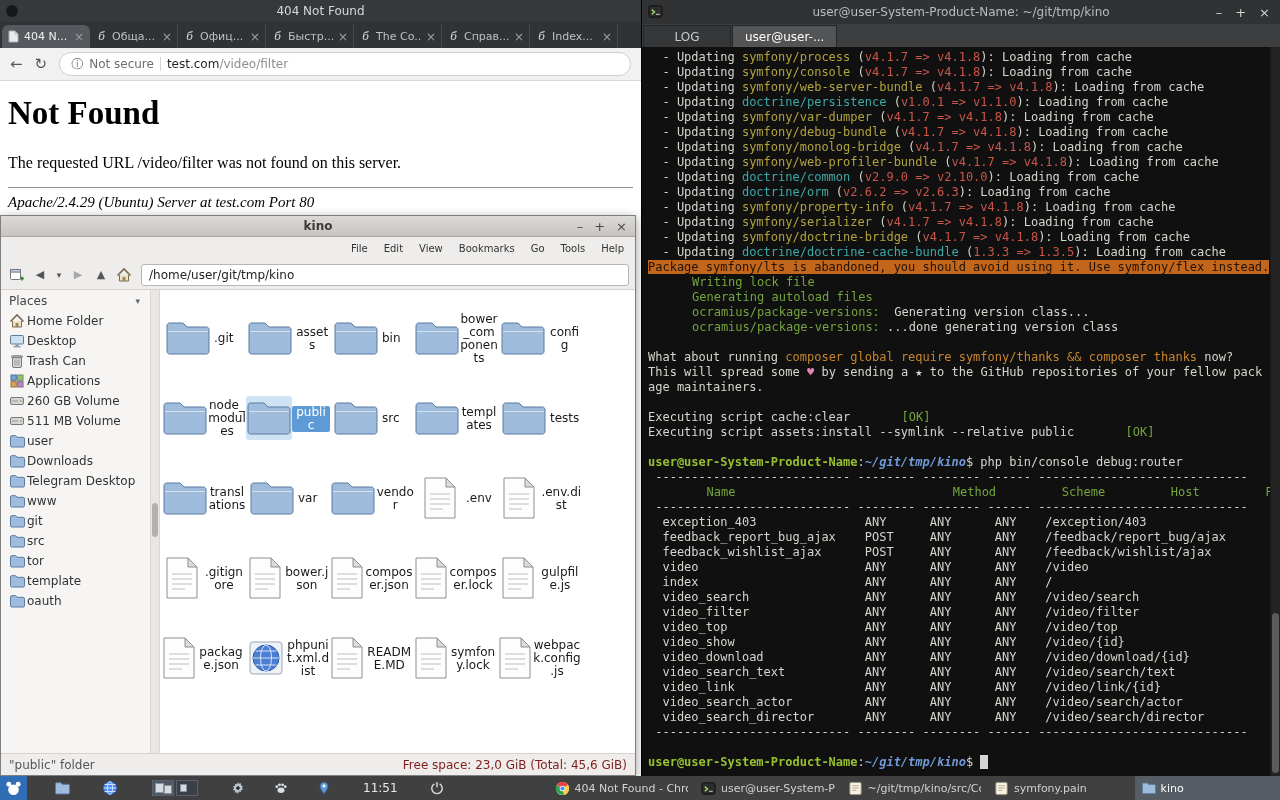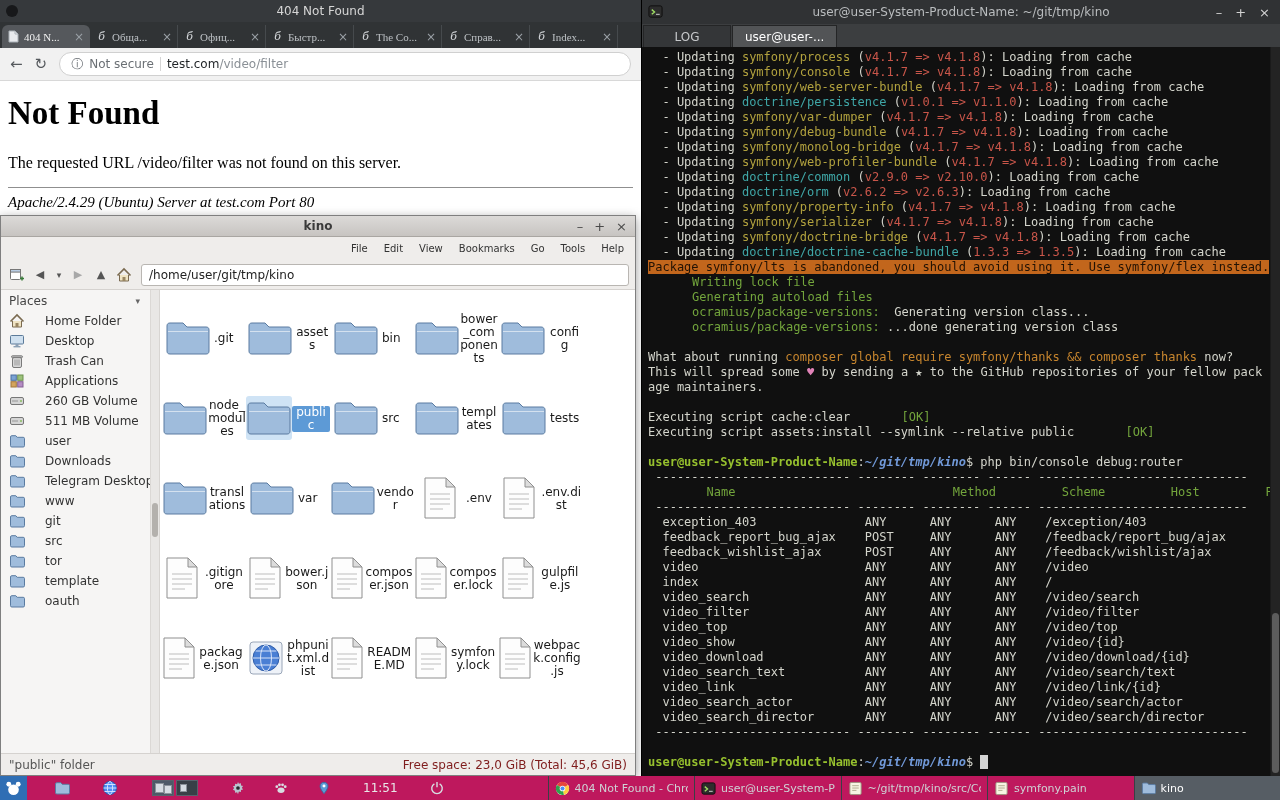--- a/index.html
+++ b/index.html
@@ -8,21 +8,21 @@
   .desktop{position:relative;width:1280px;height:800px;background:#6b6e71;}
 
   
   .browser{position:absolute;left:0;top:0;width:641px;height:776px;background:#fff;}
   .b-titlebar{height:22px;background:#36393c;color:#d6d6d6;font-size:12px;display:flex;align-items:center;position:relative;}
   .b-winicon{width:12px;height:12px;border-radius:50%;background:#17181a;margin-left:6px;z-index:1;}
   .b-title{position:absolute;left:0;right:0;text-align:center;}
   .b-tabstrip{height:26px;background:#303335;display:flex;align-items:flex-end;padding-left:2px;}
   .btab{width:88px;height:23px;display:flex;align-items:center;gap:4px;padding:0 5px;font-size:11px;color:#bcc0c4;border-right:1px solid #464a4d;}
   .btab.active{background:#55585c;color:#f1f1f1;border-radius:6px 6px 0 0;border-right:1px solid transparent;}
-  .btab-label{flex:1;white-space:nowrap;overflow:hidden;font-family:Liberation Serif, serif;}
+  .btab-label{flex:1;white-space:nowrap;overflow:hidden;}
   .btab-close{font-size:12px;color:#9aa0a6;}
   .bfav{width:13px;height:13px;display:flex;align-items:center;justify-content:center;flex:none;}
   .bchar{font-family:"DejaVu Serif",serif;font-style:italic;font-size:11px;color:#d3d6d9;}
   .b-toolbar{height:33px;background:#f1f1f1;border-bottom:1px solid #d8d8d8;display:flex;align-items:center;padding:0 10px;gap:12px;}
   .nav-ic{color:#55595d;font-size:15px;line-height:1;}
   .omnibox{flex:1;height:24px;background:#fff;border:1px solid #d0d0d0;border-radius:13px;display:flex;align-items:center;padding:0 11px;font-size:12px;gap:6px;}
   .sec-ic{color:#6a6f74;font-size:12px;}
   .sec{color:#6a6f74;}
   .ob-sep{width:1px;height:14px;background:#d5d5d5;}
   .url-host{color:#1f2326;}
@@ -67,35 +67,35 @@
   .fm-menu-item{padding:2px 7px;}
   .fm-toolbar{height:30px;background:#efedeb;display:flex;align-items:center;gap:3px;padding:0 6px;border-bottom:1px solid #d5d2cf;flex:none;}
   .tb-btn{min-width:20px;height:22px;display:flex;align-items:center;justify-content:center;color:#555;font-size:11px;border-radius:3px;}
   .tb-btn.caret{min-width:12px;font-size:9px;}
   .tb-btn.dim{color:#a8a8a8;}
   .fm-path{flex:1;height:22px;background:#fff;border:1px solid #b9b6b2;border-radius:3px;padding:0 7px;font-size:12px;color:#222;display:flex;align-items:center;margin-left:4px;}
   .fm-body{flex:1;display:flex;min-height:0;}
   .fm-sidebar{width:150px;background:#f6f5f4;border-right:1px solid #dbd8d5;font-size:12px;color:#333;overflow:hidden;}
   .places-head{display:flex;justify-content:space-between;align-items:center;padding:4px 10px 3px 8px;color:#444;}
   .places-caret{font-size:9px;color:#666;}
-  .place{display:flex;gap:20px;align-items:center;padding:0 4px 0 8px;height:20px;white-space:nowrap;overflow:hidden;}
+  .place{display:flex;gap:2px;align-items:center;padding:0 4px 0 8px;height:20px;white-space:nowrap;overflow:hidden;}
   .p-ic{width:16px;height:16px;flex:none;display:flex;align-items:center;justify-content:center;}
   .fm-sb-scroll{width:9px;background:#e9e7e5;border-right:1px solid #d8d5d2;position:relative;flex:none;}
   .fm-sb-thumb{position:absolute;left:1px;width:6px;height:34px;top:46%;background:#b4b1ad;border-radius:3px;}
   .fm-files{flex:1;background:#fff;padding:8px 0 0 2px;display:grid;grid-template-columns:repeat(5,84px);grid-auto-rows:80px;justify-content:start;align-content:start;overflow:hidden;}
   .ficell{display:flex;flex-direction:row;align-items:center;width:84px;}
   .ficon{width:52px;height:44px;display:flex;align-items:center;justify-content:center;border-radius:3px;}
   .flabel{font-size:12px;line-height:13px;text-align:center;max-width:80px;overflow-wrap:anywhere;color:#1a1a1a;margin-top:1px;}
   .ficell.selected .ficon{background:#cfe3f5;}
   .ficell.selected .flabel{background:var(--selection-blue,#5d9ad6);color:#fff;border-radius:2px;padding:0 3px;}
   .fm-statusbar{height:22px;background:#efedeb;border-top:1px solid #d5d2cf;display:flex;align-items:center;padding:0 8px;font-size:12px;color:#555;flex:none;}
   .fm-status-right{margin-left:auto;color:#7f1d1d;}
 
   
-  .taskbar{position:absolute;left:0;top:776px;width:1280px;height:24px;background:#be185d;display:flex;align-items:center;gap:22px;}
+  .taskbar{position:absolute;left:0;top:776px;width:1280px;height:24px;background:#404040;display:flex;align-items:center;gap:22px;}
   .wm-btn{width:27px;height:24px;background:#2f6eb4;display:flex;align-items:center;justify-content:center;flex:none;}
   .launcher{width:26px;height:24px;display:flex;align-items:center;justify-content:center;flex:none;}
   .pager{display:flex;gap:2px;margin:0 7px;flex:none;}
   .ws{width:22px;height:16px;background:#394047;border:1px solid #59626c;position:relative;}
   .ws.active{background:#4d5967;}
   .mini{position:absolute;background:#d6dce2;border:1px solid #8a9199;}
   .tray-ic{width:21px;height:24px;display:flex;align-items:center;justify-content:center;flex:none;}
   .clock{color:#e8e8e8;font-size:12px;margin:0 7px;flex:none;}
   .tb-windows{flex:1;display:flex;height:100%;margin-left:78px;min-width:0;}
   .tb-win{flex:1;max-width:192px;display:flex;align-items:center;gap:5px;padding:0 6px;border-left:1px solid #3a3f45;font-size:11px;color:#cfd2d5;overflow:hidden;}

